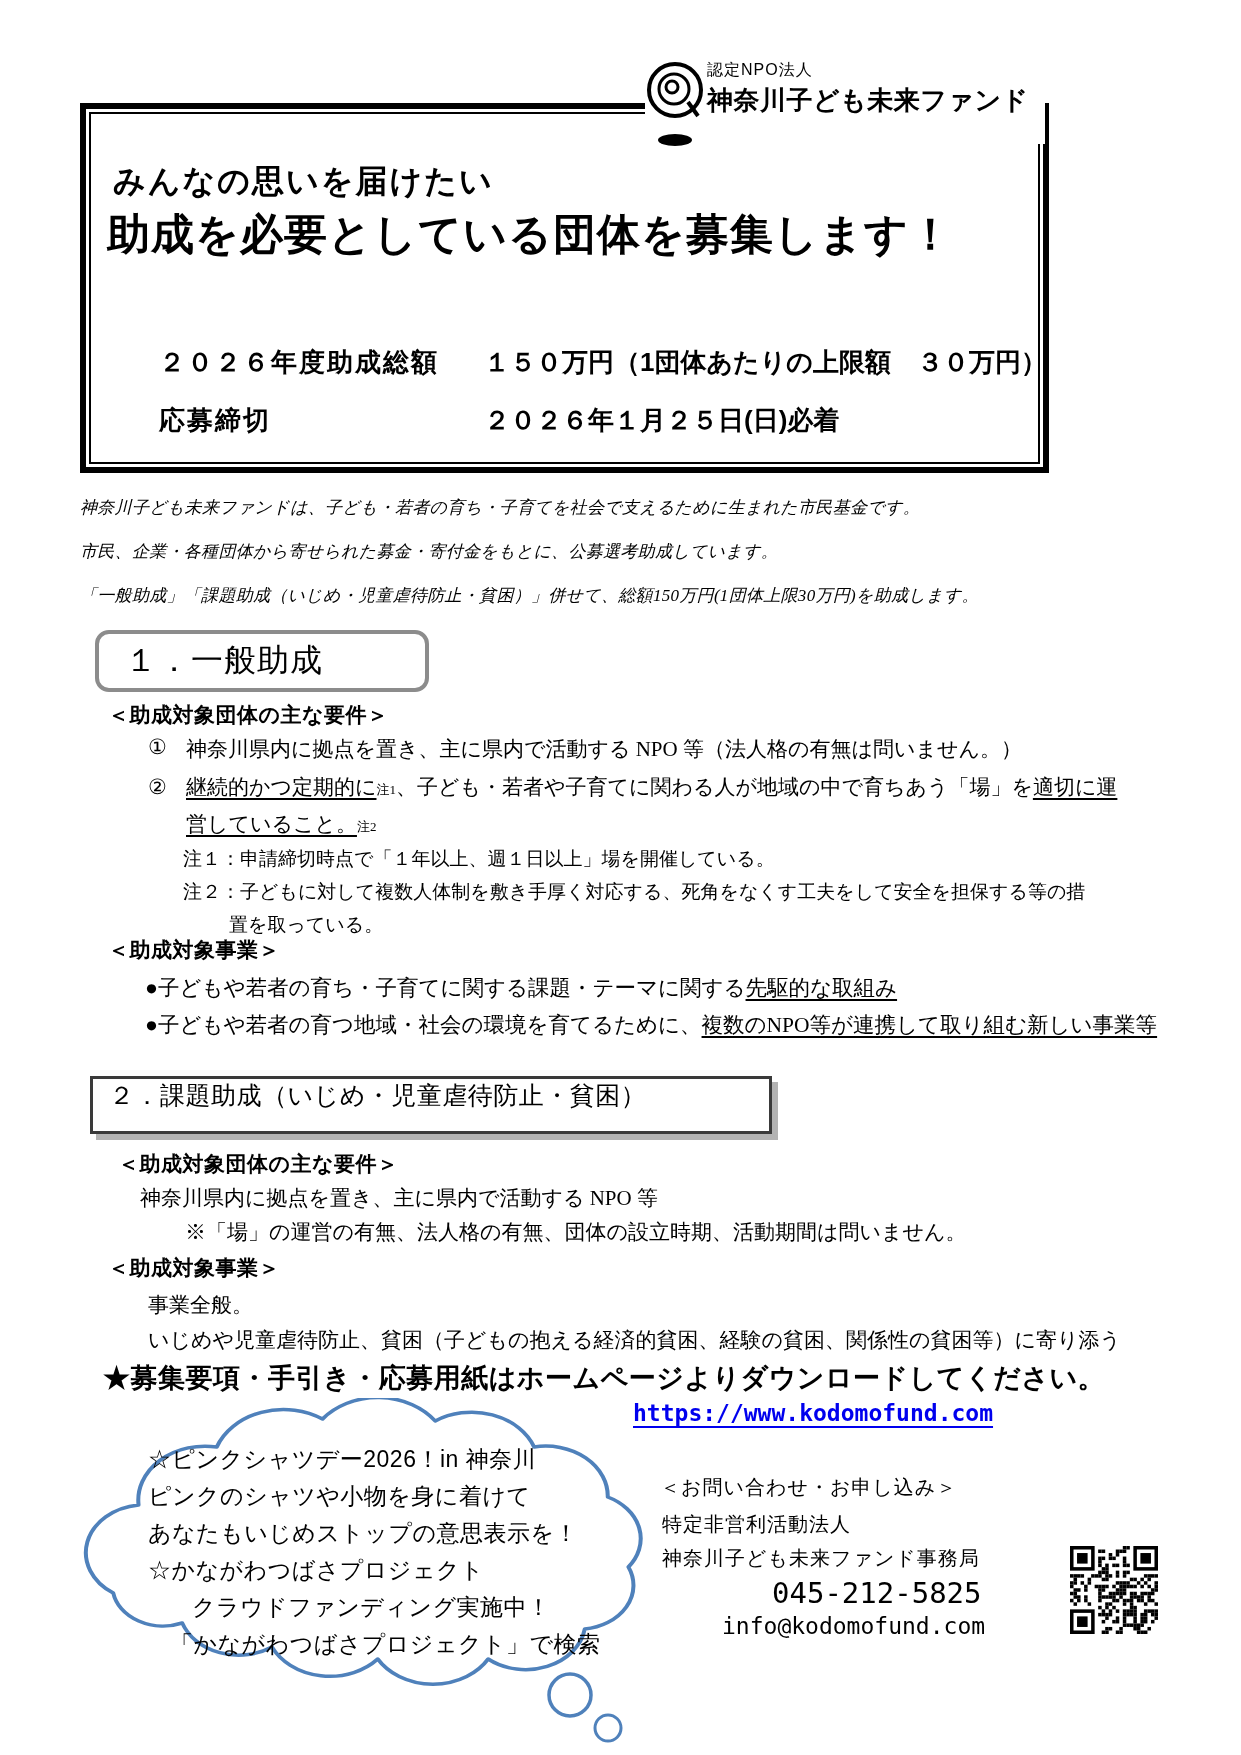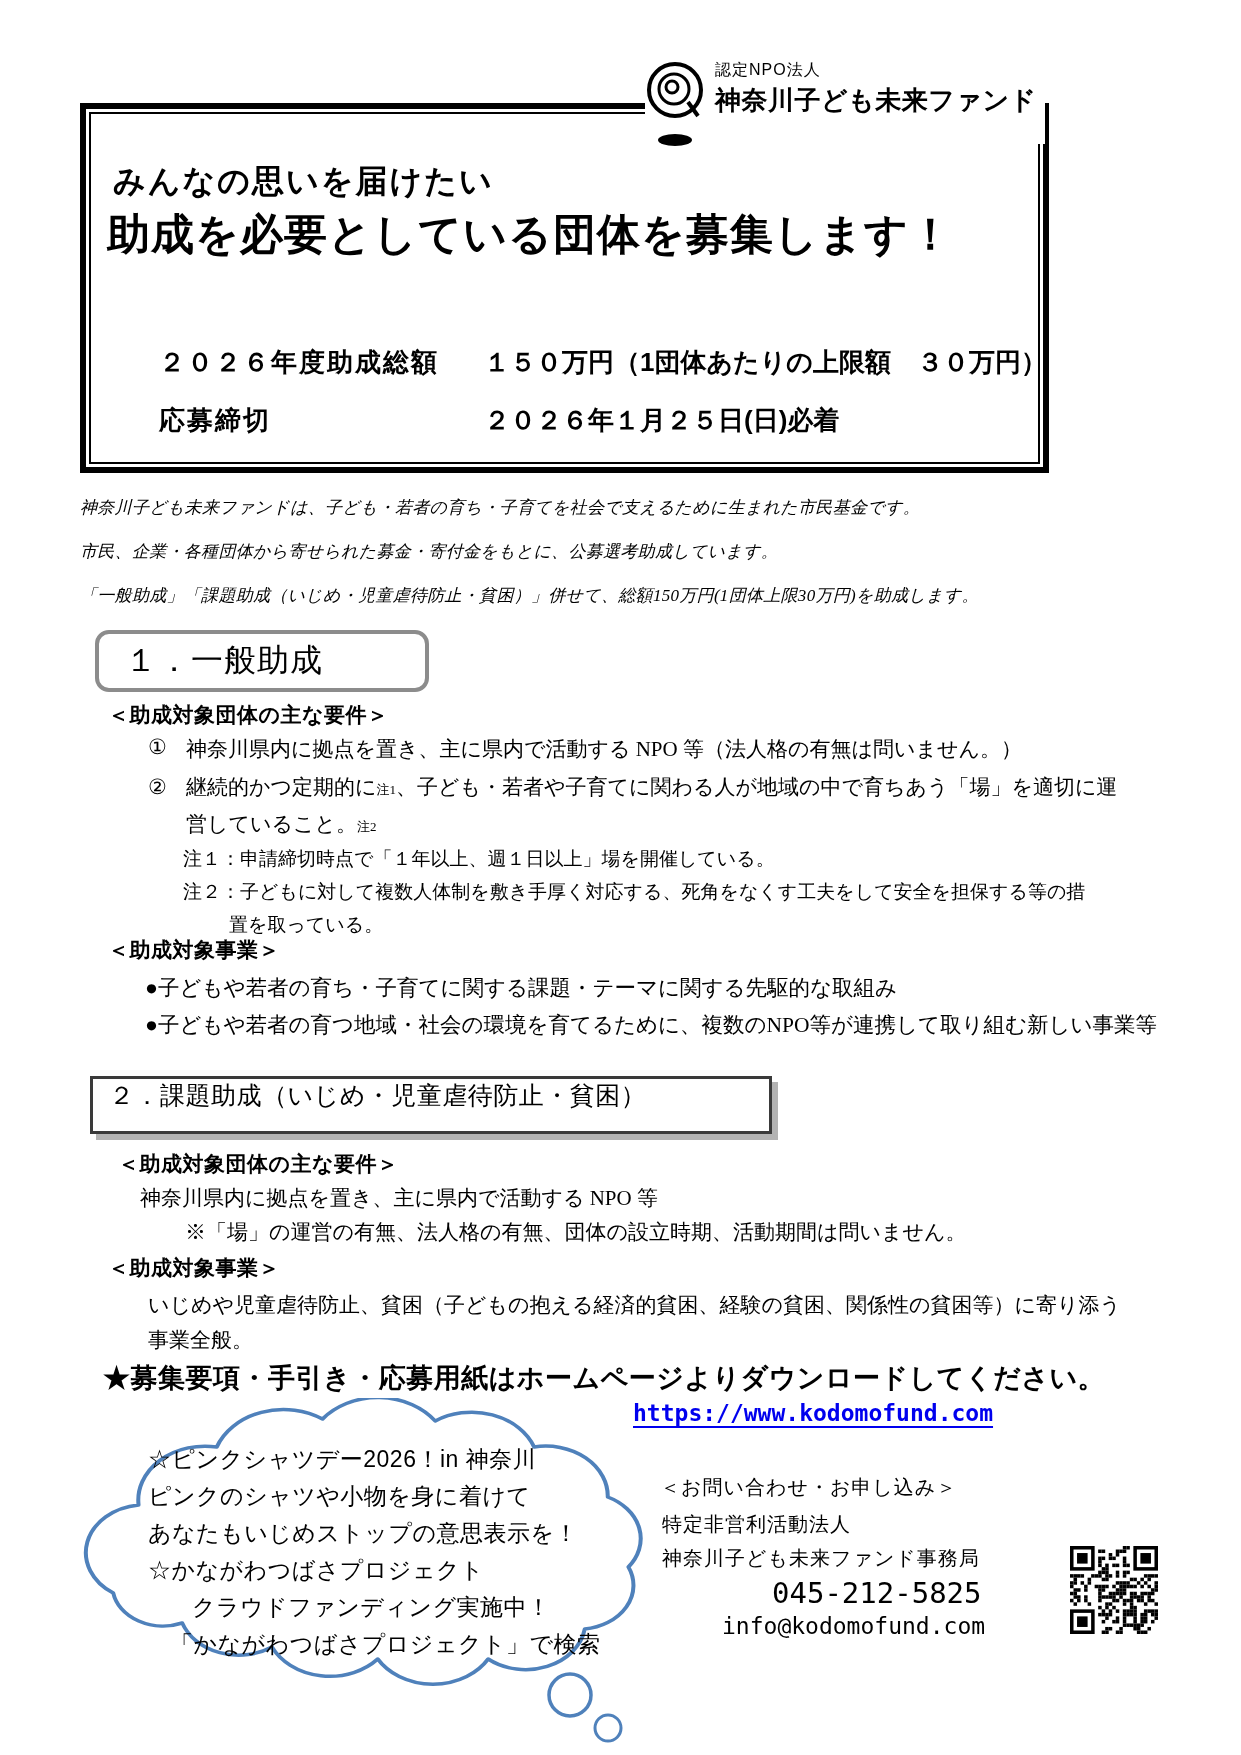--- a/index.html
+++ b/index.html
@@ -6,26 +6,26 @@
   .page {
     position:relative; width:1241px; height:1755px; margin:0 auto;
     background:#ffffff; overflow:hidden; color:#000;
     font-family:"Liberation Sans", sans-serif;
   }
   .abs { position:absolute; }
   .serif { font-family:"Liberation Serif", serif; }
   .gothic { font-family:"Liberation Sans", sans-serif; }
   .mono { font-family:"DejaVu Sans Mono", monospace; }
   .nowrap { white-space:nowrap; }
-  .u { text-underline-offset:4px; text-decoration-thickness:1.5px; }
+  .u { text-decoration:underline; text-underline-offset:4px; text-decoration-thickness:1.5px; }
 
   
   .logo { left:645px; top:48px; width:400px; height:96px; background:#fff; display:flex; align-items:flex-start; z-index:5; }
   .logo-icon { width:62px; height:92px; flex:0 0 auto; margin-top:10px; }
-  .logo-text { margin-left:8px; }
+  .logo-text { }
   .logo-npo { font-size:16px; letter-spacing:1px; margin-top:12px; }
   .logo-name { font-size:26px; font-weight:bold; letter-spacing:0.5px; margin-top:2px; }
 
   
   .hero-box { left:80px; top:103px; width:957px; height:358px; border:6px solid #000; background:#fff; }
   .hero-inner { position:absolute; inset:3px; border:2px solid #000; }
   .hero-subtitle { position:absolute; left:22px; top:46px; font-size:32px; font-weight:bold; letter-spacing:2px; }
   .hero-title { position:absolute; left:16px; top:92px; font-size:43px; font-weight:bold; letter-spacing:1px; }
   .hero-rows { position:absolute; left:68px; top:228px; font-size:26px; font-weight:bold; }
   .hero-row { margin-bottom:18px; line-height:40px; white-space:nowrap; }
@@ -138,22 +138,22 @@
   <div class="abs sec-box2 gothic">
     <span class="nowrap">２．課題助成（いじめ・児童虐待防止・貧困）</span>
   </div>
 
   <div class="abs sub-head nowrap" style="left:118px; top:1150px;">＜助成対象団体の主な要件＞</div>
   <div class="abs serif nowrap" style="left:140px; top:1184px; font-size:21px;">神奈川県内に拠点を置き、主に県内で活動する NPO 等</div>
   <div class="abs serif nowrap" style="left:185px; top:1218px; font-size:21px;">※「場」の運営の有無、法人格の有無、団体の設立時期、活動期間は問いません。</div>
 
   <div class="abs sub-head nowrap" style="left:108px; top:1254px;">＜助成対象事業＞</div>
   <div class="abs serif" style="left:148px; top:1288px; font-size:21px; line-height:35px;">
+    <div class="nowrap">事業全般。</div>
     <div class="nowrap">いじめや児童虐待防止、貧困（子どもの抱える経済的貧困、経験の貧困、関係性の貧困等）に寄り添う</div>
-    <div class="nowrap">事業全般。</div>
   </div>
 
   <div class="abs star-line nowrap" style="left:103px; top:1360px;">★募集要項・手引き・応募用紙はホームページよりダウンロードしてください。</div>
 
   <svg class="abs" style="left:50px; top:1398px;" width="610" height="360" viewBox="0 0 610 360">
     <g transform="scale(1.15 1)">
       <path d="M 55,195
         a 52,48 0 0 1 22,-88
         a 58,54 0 0 1 68,-58
         a 62,58 0 0 1 92,-28

